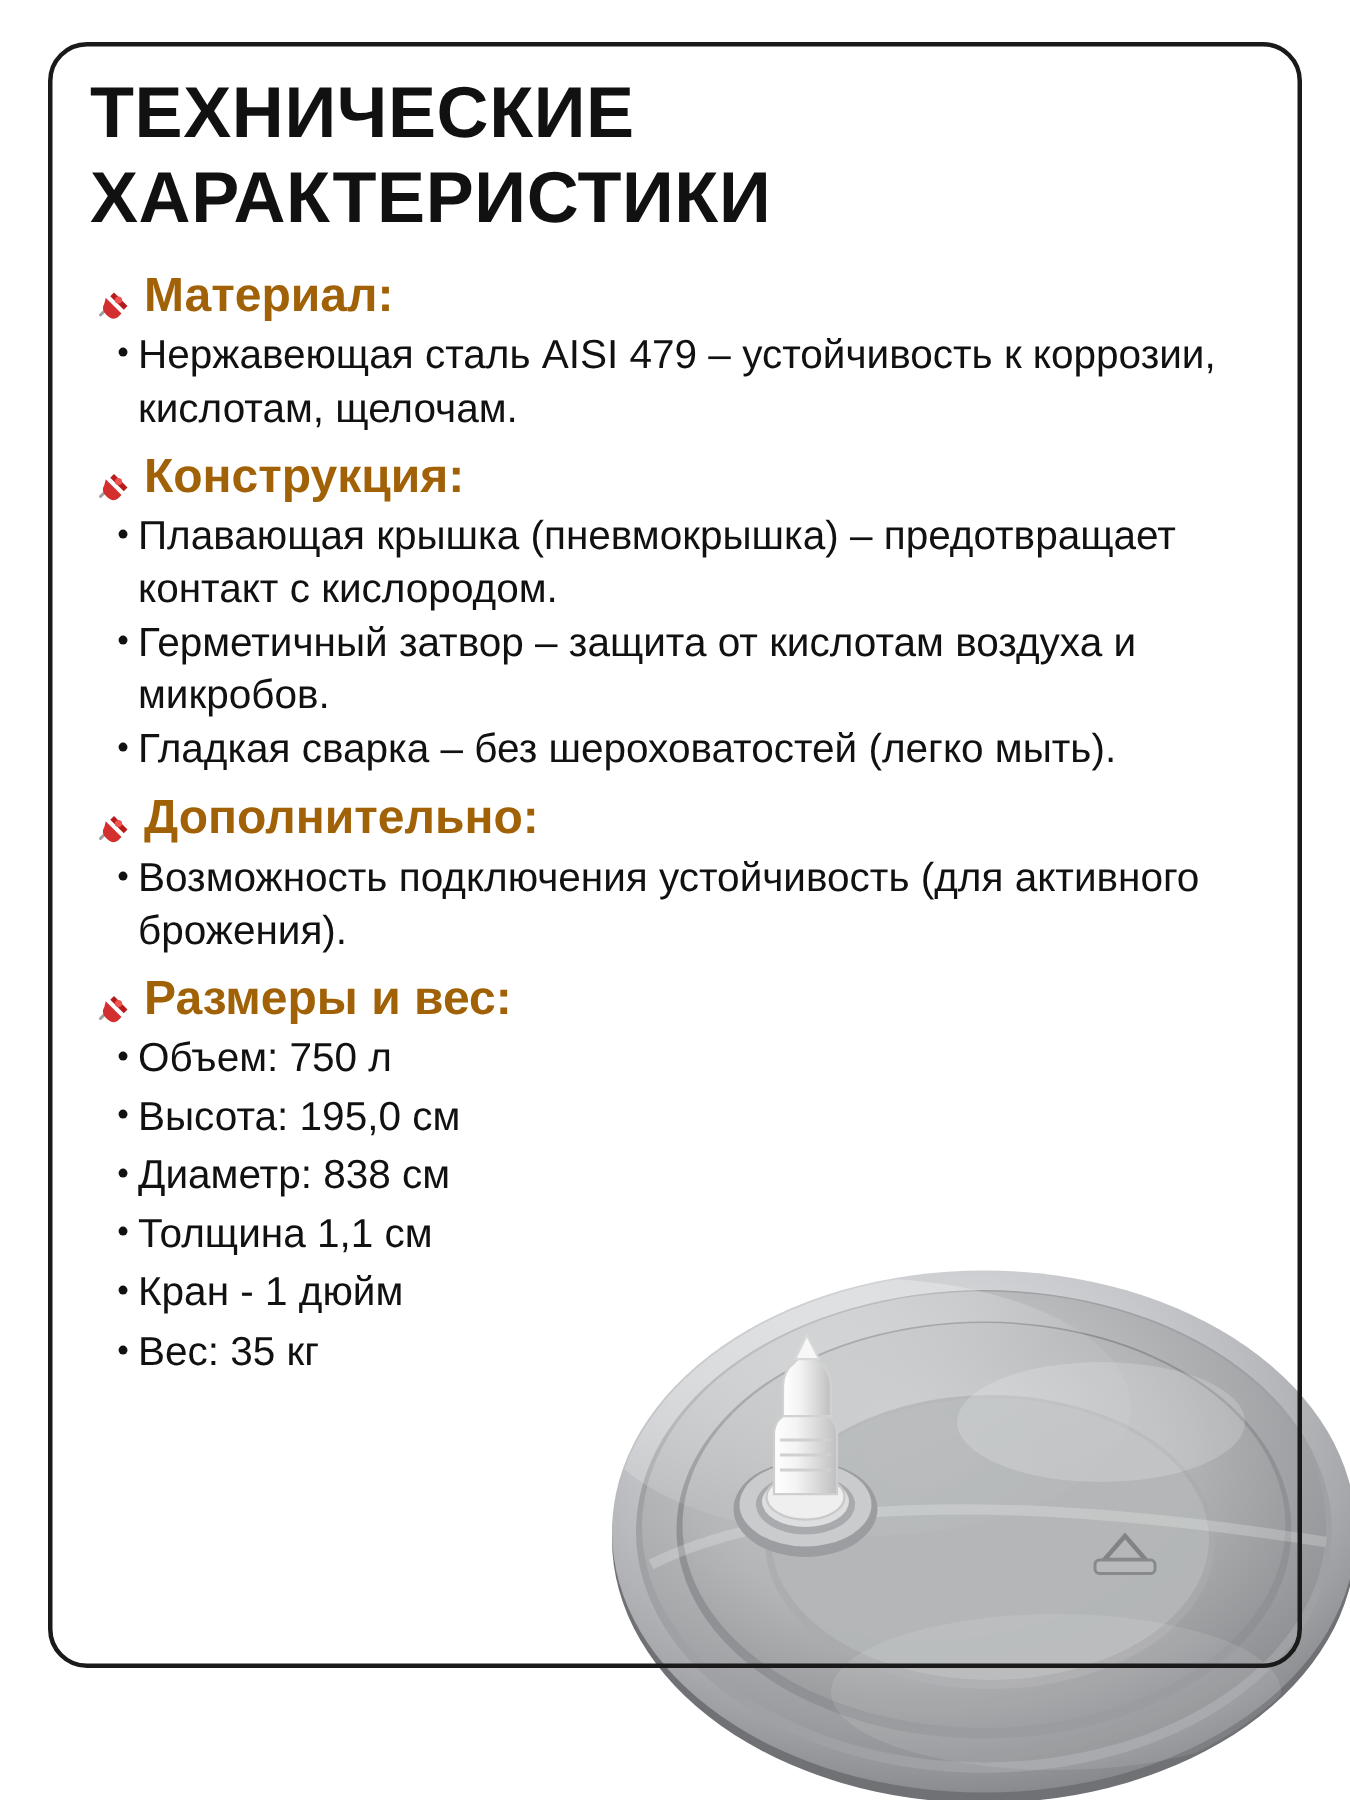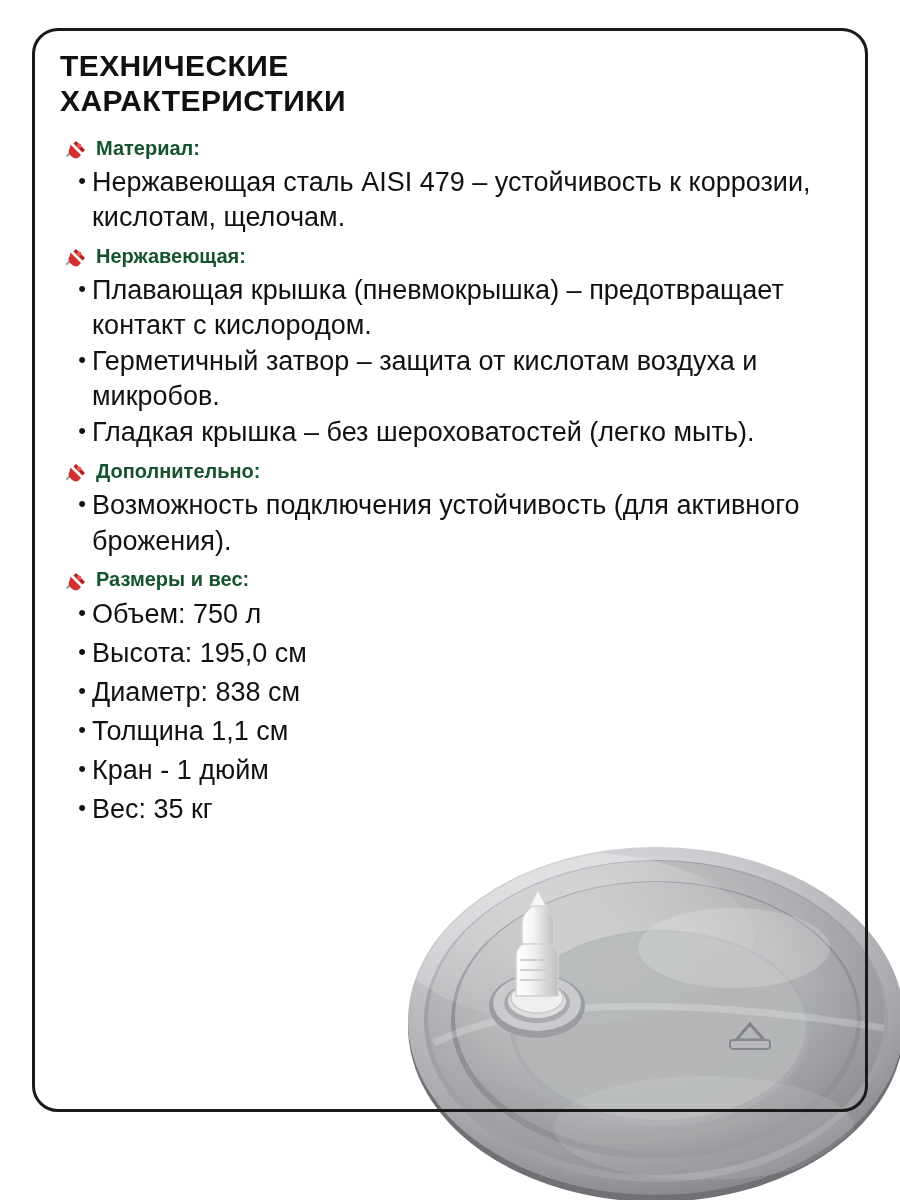--- a/index.html
+++ b/index.html
@@ -31,39 +31,39 @@
 
   .content {
     position: absolute;
     left: 60px;
     top: 48px;
     width: 790px;
     z-index: 4;
   }
 
   .title {
-    font-size: 30px;
+    font-size: 48px;
     font-weight: bold;
     color: #111111;
     line-height: 1.18;
     letter-spacing: 0.4px;
     margin: 0 0 14px 0;
     width: 520px;
   }
 
   .section {
     margin: 0 0 2px 0;
   }
 
   .section-head {
     display: flex;
-    align-items: center;
-    font-size: 20px;
+    align-items: flex-end;
+    font-size: 32px;
     font-weight: bold;
-    color: #14532d;
+    color: #a16207;
     line-height: 1.32;
     margin: 6px 0 2px 0;
   }
 
   .pin {
     width: 30px;
     min-width: 30px;
     height: 30px;
     position: relative;
     margin-right: 6px;
@@ -223,34 +223,34 @@
   <div class="section">
     <div class="section-head">
       <span class="pin">
         <svg width="30" height="30" viewBox="0 0 30 30" xmlns="http://www.w3.org/2000/svg">
           <path d="M7 20 L13 14" stroke="#9e9e9e" stroke-width="2" stroke-linecap="round"></path>
           <path d="M10.5 8.5 L21 19 L18.5 21.5 Q15 24 11 20 Q7 16 9.5 12.5 Z" fill="#d32f2f"></path>
           <path d="M16 5 L25 14 L22.5 16.5 L13.5 7.5 Z" fill="#b71c1c"></path>
           <circle cx="19" cy="10" r="2.4" fill="#ef5350"></circle>
         </svg>
       </span>
-      <span><span class="label-text">Нержавеющая</span><span class="colon">:</span></span>
+      <span><span class="label-text">Конструкция</span><span class="colon">:</span></span>
     </div>
     <ul class="items">
       <li>
         <span class="dot">•</span>
         <span class="txt">Плавающая крышка (пневмокрышка) – предотвращает контакт с кислородом.</span>
       </li>
       <li>
         <span class="dot">•</span>
         <span class="txt">Герметичный затвор – защита от кислотам воздуха и микробов.</span>
       </li>
       <li>
         <span class="dot">•</span>
-        <span class="txt">Гладкая крышка – без шероховатостей (легко мыть).</span>
+        <span class="txt">Гладкая сварка – без шероховатостей (легко мыть).</span>
       </li>
     </ul>
   </div>
 
   <div class="section">
     <div class="section-head">
       <span class="pin">
         <svg width="30" height="30" viewBox="0 0 30 30" xmlns="http://www.w3.org/2000/svg">
           <path d="M7 20 L13 14" stroke="#9e9e9e" stroke-width="2" stroke-linecap="round"></path>
           <path d="M10.5 8.5 L21 19 L18.5 21.5 Q15 24 11 20 Q7 16 9.5 12.5 Z" fill="#d32f2f"></path>

